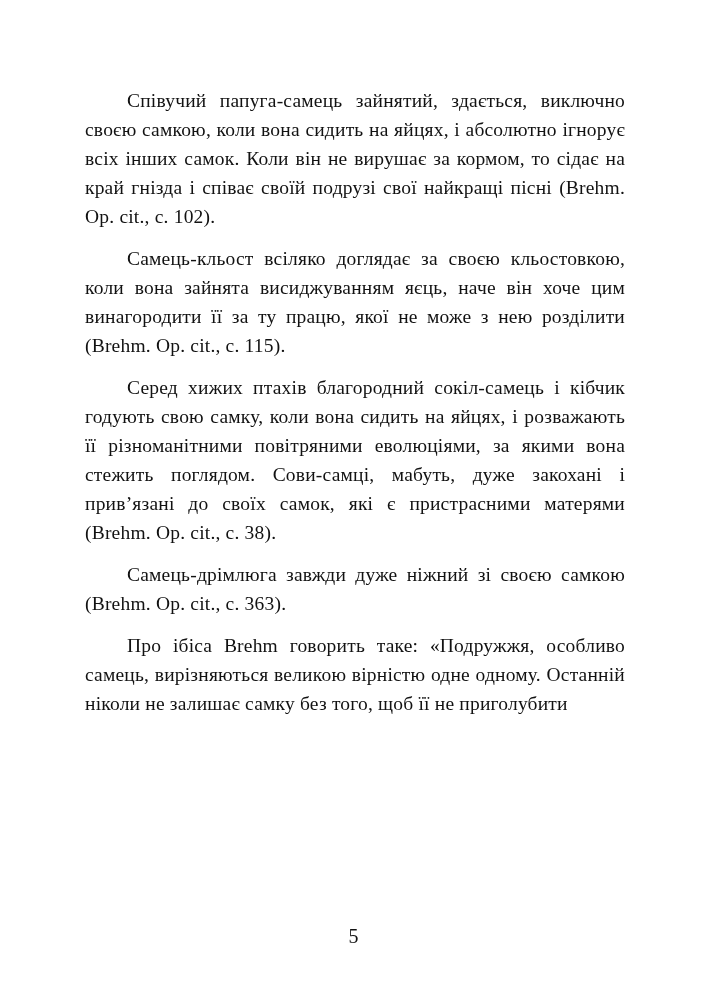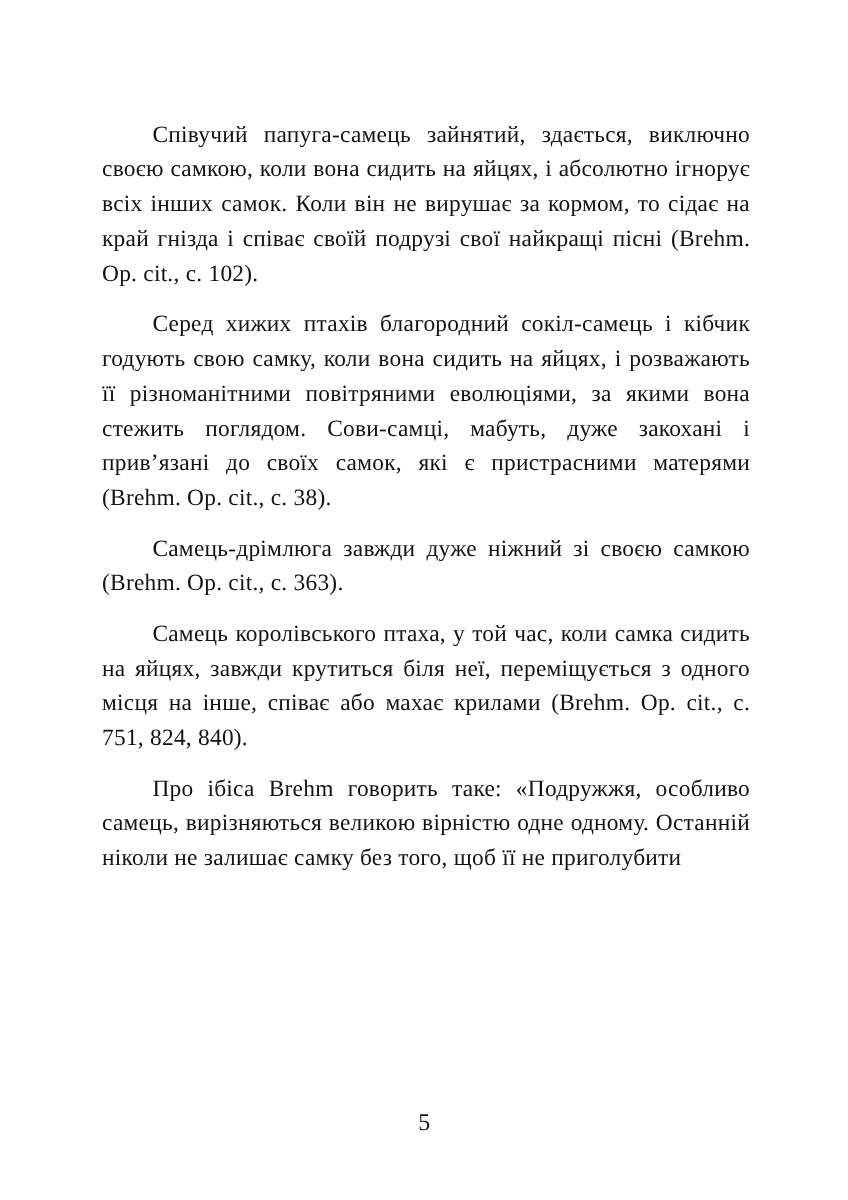--- a/index.html
+++ b/index.html
@@ -20,38 +20,38 @@
     position: absolute;
     top: 86px;
     left: 85px;
     width: 540px;
     font-size: 19.5px;
     line-height: 29px;
     text-align: justify;
     letter-spacing: 0.2px;
   }
   .text-block p {
-    margin: 12px 0 13px 0;
+    margin: 0 0 13px 0;
     text-indent: 42px;
   }
   .page-number {
     position: absolute;
     left: 0;
     bottom: 52px;
     width: 100%;
     text-align: center;
     font-size: 20px;
     color: #121212;
   }
 </style>
 </head>
 <body>
 
 <div class="book-page">
   <div class="text-block">
     <p>Співучий папуга-самець зайнятий, здається, виключно своєю самкою, коли вона сидить на яйцях, і абсолютно ігнорує всіх інших самок. Коли він не вирушає за кормом, то сідає на край гнізда і співає своїй подрузі свої найкращі пісні (Brehm. Op. cit., с. 102).</p>
+    <p>Самець-кльост всіляко доглядає за своєю кльостовкою, коли вона зайнята висиджуванням яєць, наче він хоче цим винагородити її за ту працю, якої не може з нею розділити (Brehm. Op. cit., с. 115).</p>
     <p>Серед хижих птахів благородний сокіл-самець і кібчик годують свою самку, коли вона сидить на яйцях, і розважають її різноманітними повітряними еволюціями, за якими вона стежить поглядом. Сови-самці, мабуть, дуже закохані і прив’язані до своїх самок, які є пристрасними матерями (Brehm. Op. cit., с. 38).</p>
     <p>Самець-дрімлюга завжди дуже ніжний зі своєю самкою (Brehm. Op. cit., с. 363).</p>
-    <p>Самець королівського птаха, у той час, коли самка сидить на яйцях, завжди крутиться біля неї, переміщується з одного місця на інше, співає або махає крилами (Brehm. Op. cit., с. 751, 824, 840).</p>
     <p>Про ібіса Brehm говорить таке: «Подружжя, особливо самець, вирізняються великою вірністю одне одному. Останній ніколи не залишає самку без того, щоб її не приголубити</p>
   </div>
   <div class="page-number">5</div>
 </div>
 
 </body></html>

